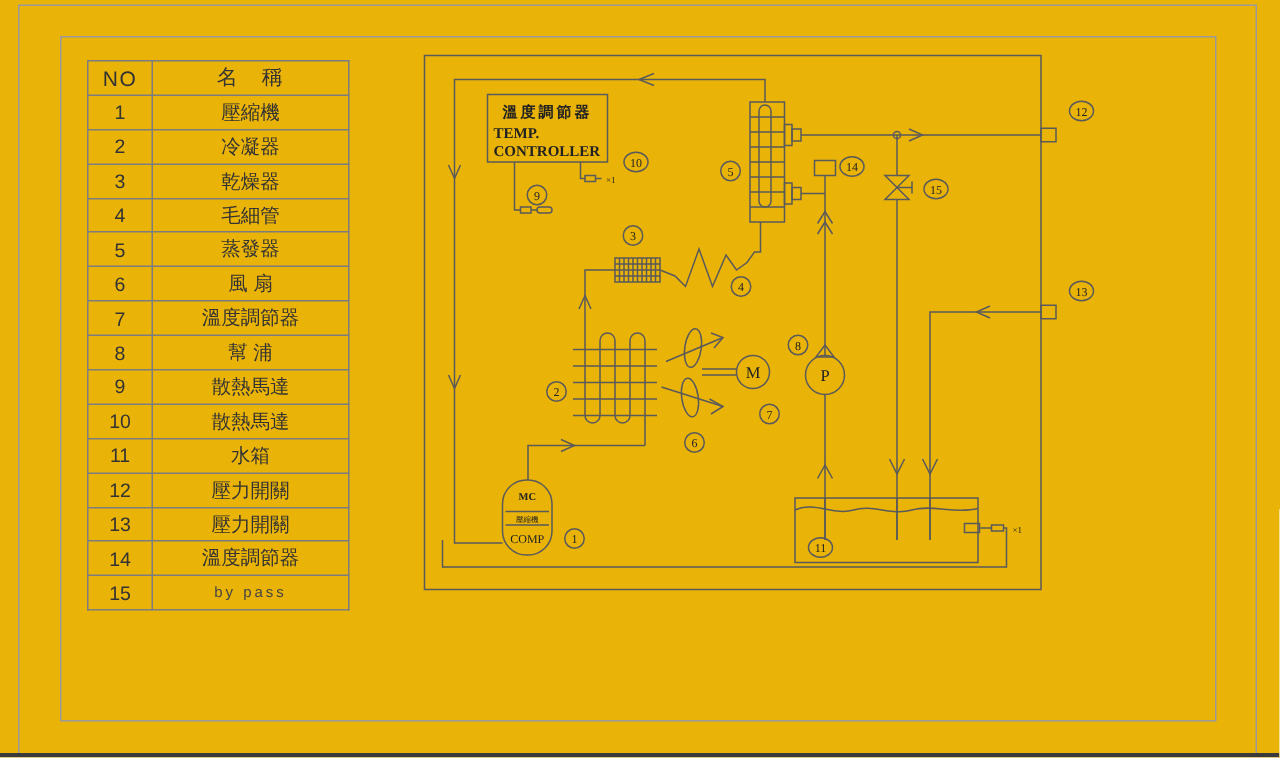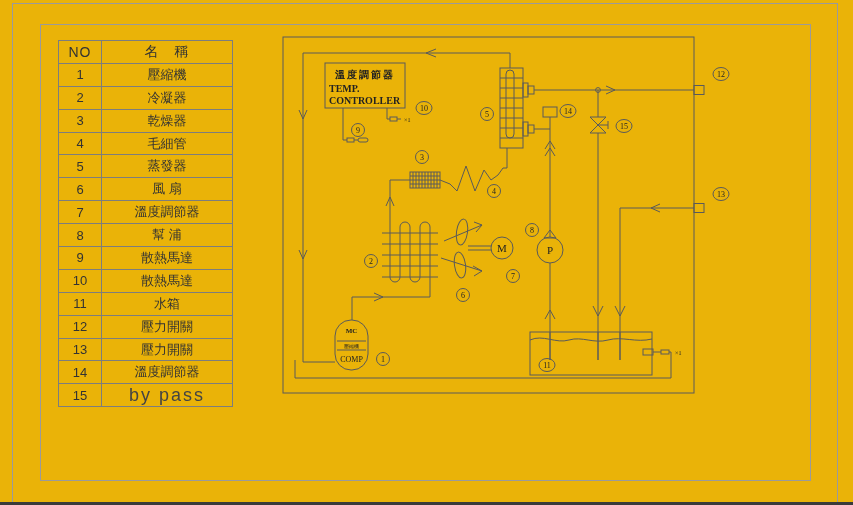--- a/index.html
+++ b/index.html
@@ -11,21 +11,21 @@
         border:1px solid #9a9a9a;}
   .bottom-strip{position:absolute;left:0;top:502px;width:853px;height:3px;background:#3a3a3a;}
 
   table.parts{position:absolute;left:58px;top:40px;border-collapse:collapse;
         table-layout:fixed;}
   table.parts th,table.parts td{border:1px solid #7d7d7d;height:21.9px;padding:0;
         text-align:center;vertical-align:middle;font-weight:normal;color:#333;}
   .c-no{width:42px;font-size:13px;}
   .c-name{width:130px;font-size:13px;}
   table.parts th{font-size:14px;letter-spacing:1px;}
-  table.parts tr.latin td.c-name{font-size:18px;letter-spacing:2px;color:#444;}
+  table.parts tr.latin td.c-name{font-size:10px;letter-spacing:2px;color:#444;}
 
   svg.diagram{position:absolute;left:278px;top:30px;}
   svg.diagram path, svg.diagram rect, svg.diagram circle, svg.diagram ellipse,
   svg.diagram line, svg.diagram polyline, svg.diagram polygon{
         stroke:#5a5a5a;stroke-width:1;fill:none;}
   svg.diagram text{stroke:none;fill:#222;font-family:"Liberation Serif",serif;}
   .t-cjk{font-size:10px;font-weight:bold;letter-spacing:2px;}
   .t-lat{font-size:10px;font-weight:bold;}
   .t-badge{font-size:8px;}
   .t-sym{font-size:11px;}

